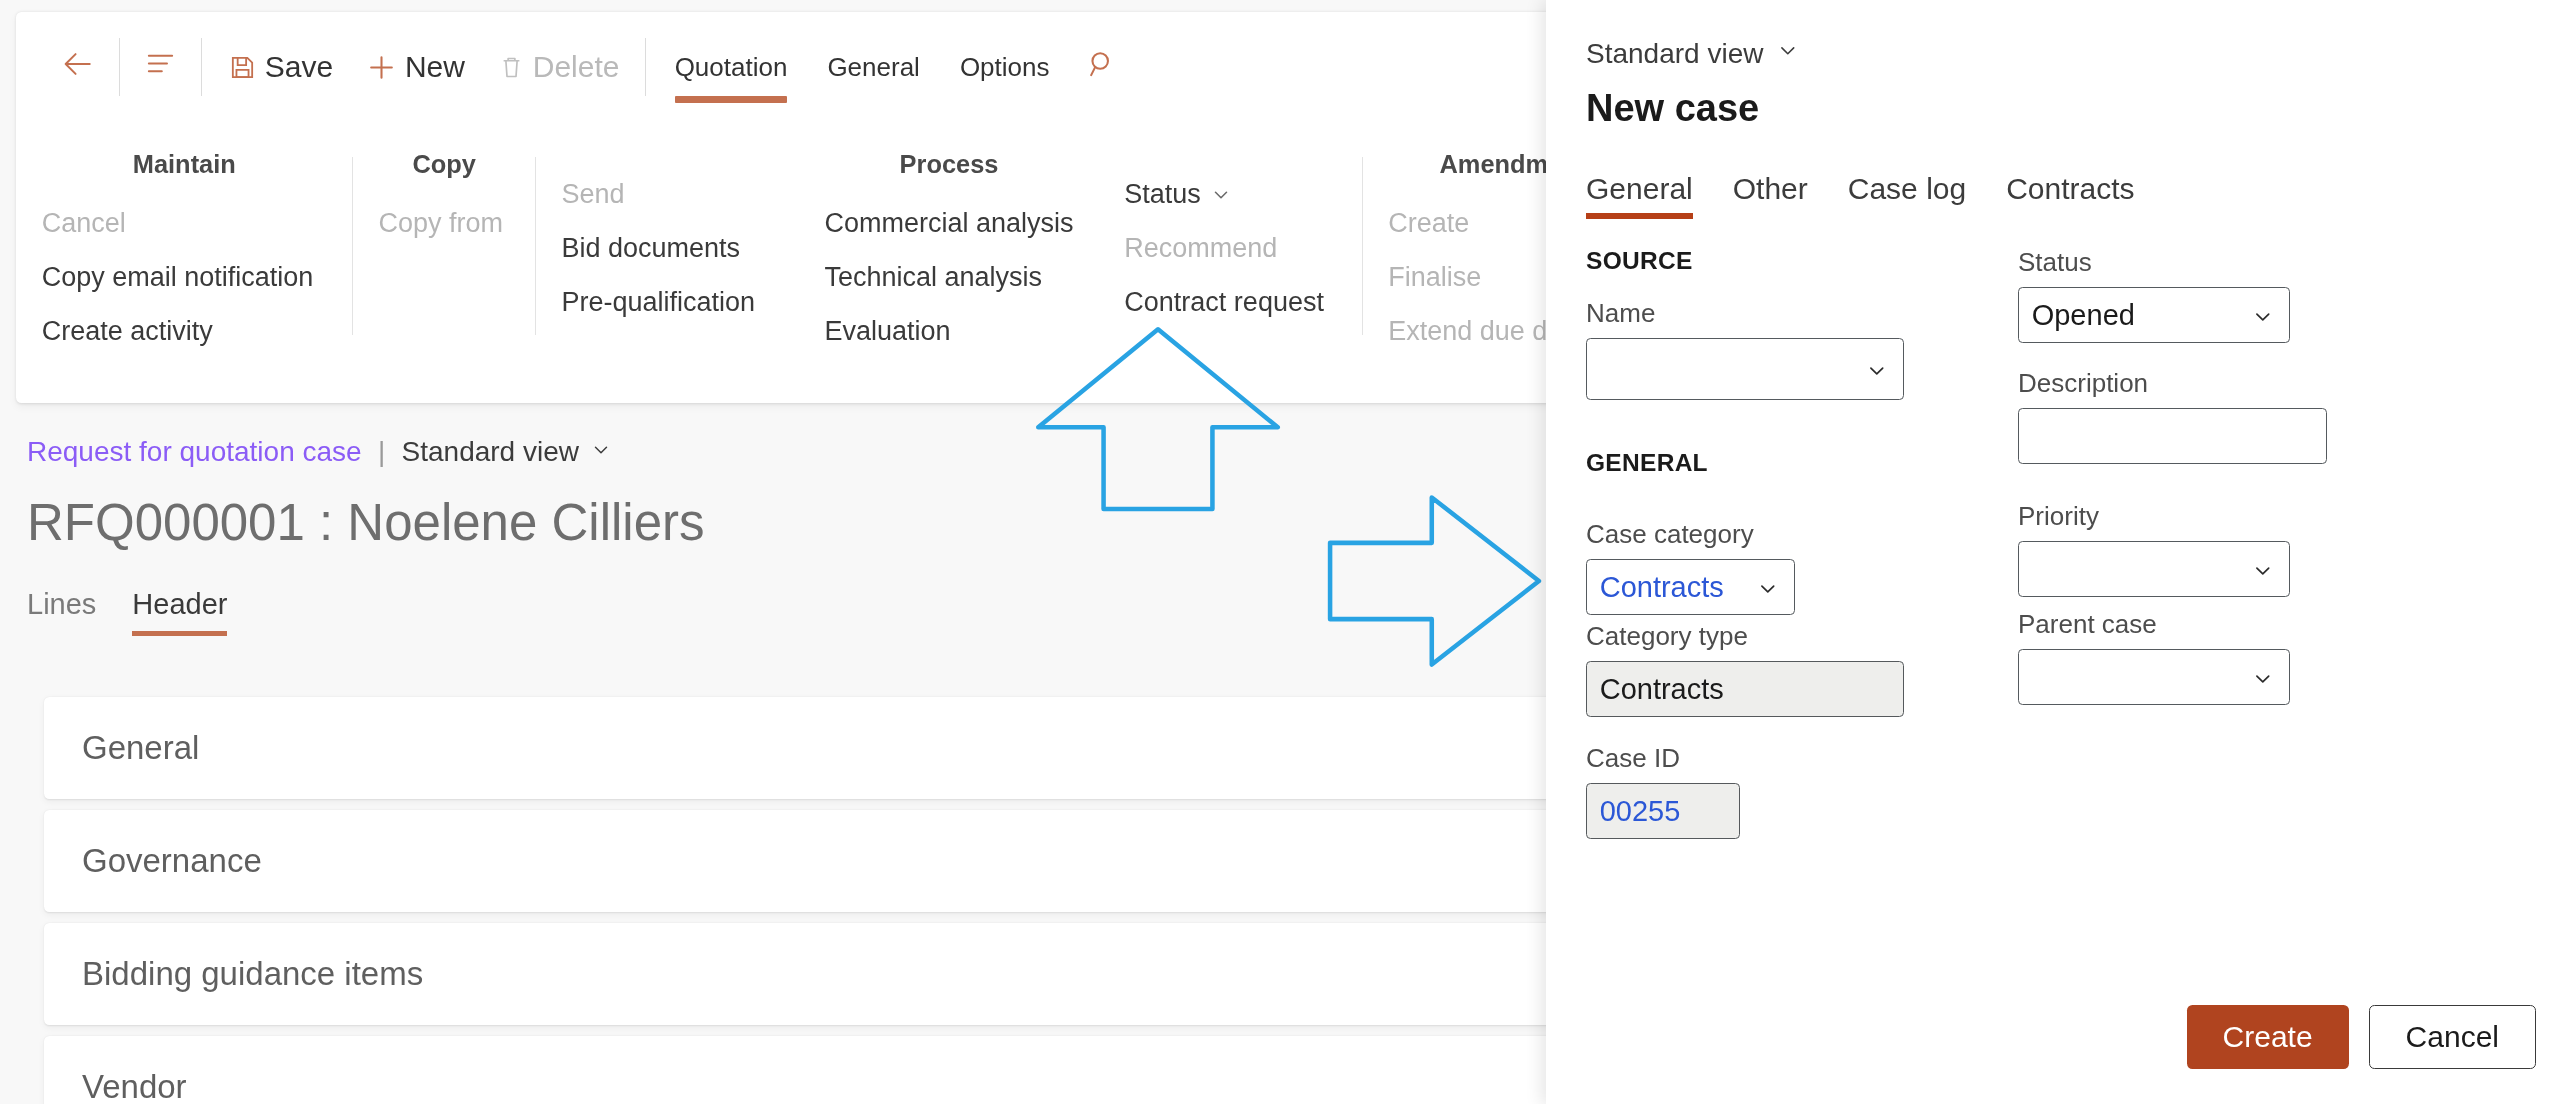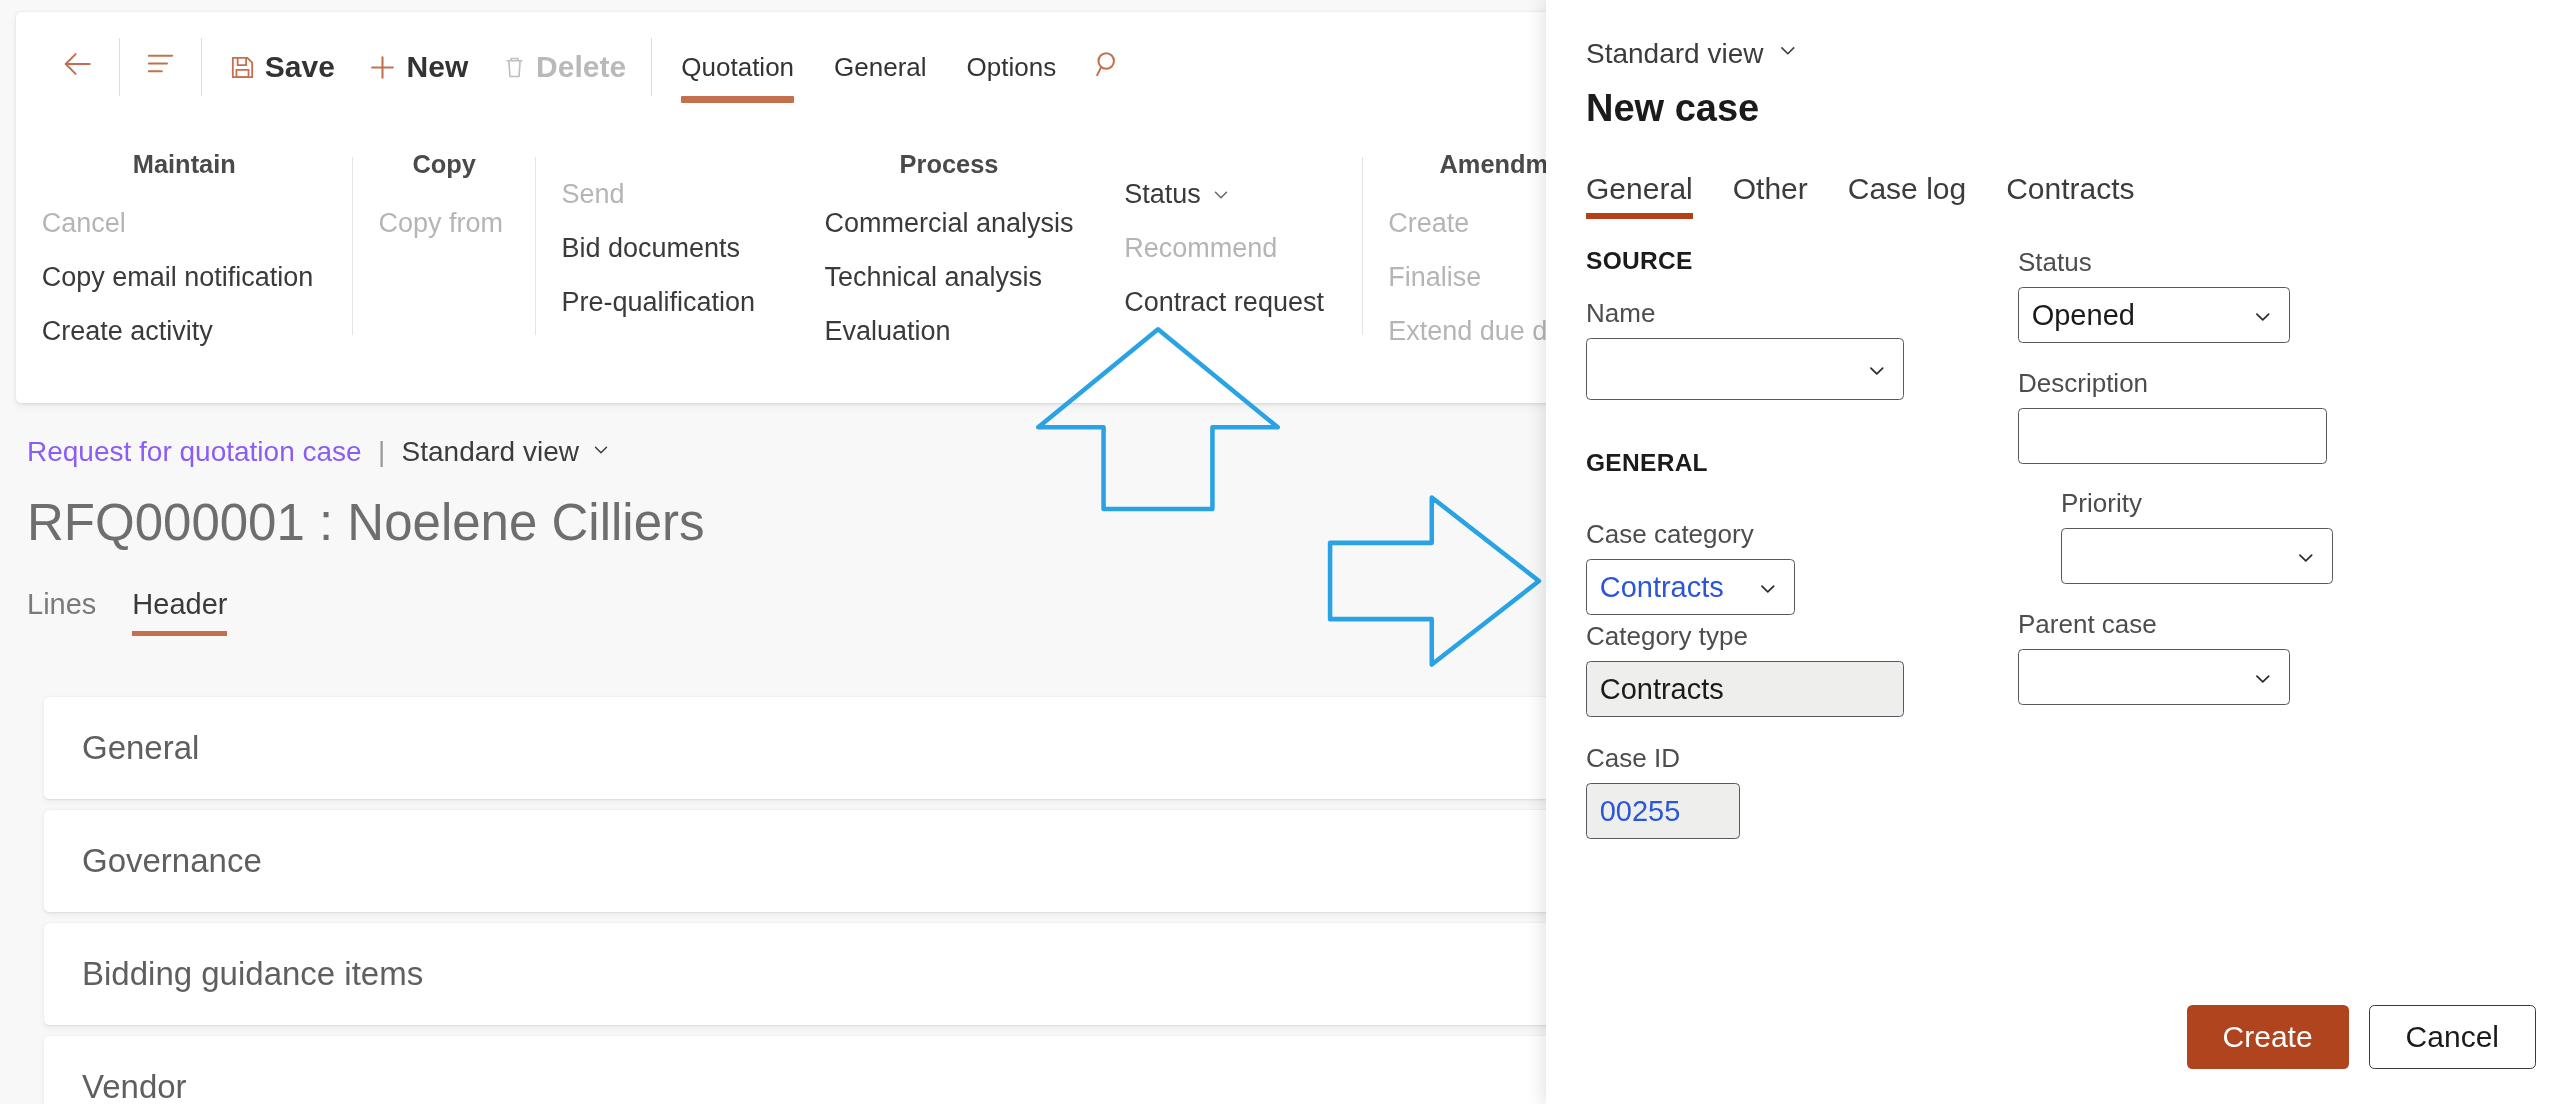--- a/index.html
+++ b/index.html
@@ -24,21 +24,21 @@
     box-shadow: 0 0.9px 2.7px rgba(0,0,0,0.10), 0 3.6px 9px rgba(0,0,0,0.05);
   }
 
   
   .cmdbar { position: absolute; left: 0; top: 0; height: 111px; width: 100%;
             display: flex; align-items: center; padding-left: 27px; }
   .cmd-item { display: flex; align-items: center; height: 111px; position: relative;
               padding: 0 16.3px; font-size: 30px; color: #333333; cursor: pointer; }
   .cmd-icon { display: inline-flex; align-items: center; justify-content: center;
               margin-right: 8.2px; }
-  .cmd-label { line-height: 1; font-weight: bold; }
+  .cmd-label { line-height: 1; }
   .cmd-sep { width: 0.9px; height: 58px; background: #dcdcdc; margin: 0 9px; }
   .cmd-disabled .cmd-label { color: #b9b9b9; }
   .cmd-tab { font-size: 26px; color: #333; padding: 0 20px; height:111px;
              display:flex; align-items:center; cursor:pointer; position: relative;}
   .cmd-tab.active::after {
     content:""; position:absolute; left: 20px; right: 20px; bottom: 20px;
     height: 7.3px; background: #c4704f; border-radius: 0.9px;
   }
   .back-arrow { color: #c4704f; font-size: 36px; line-height: 1; }
 
@@ -410,21 +410,21 @@
         </div>
       </div>
 
       <div class="col-r" style="left:472px; top:121px; width:309px;">
         <div class="fld-label">Description</div>
         <div class="ctl">
           <span></span>
         </div>
       </div>
 
-      <div class="col-r" style="left:472px; top:241px; width:272px;margin-left:43px;">
+      <div class="col-r" style="left:472px; top:254px; width:272px;">
         <div class="fld-label">Priority</div>
         <div class="ctl">
           <span></span>
           <span class="caret">
             <svg width="23.6" height="23.6" viewBox="0 0 24 24" stroke="#2b2b2b" stroke-width="1.7" fill="none">
                 <path d="M6 9l6 6 6-6" stroke-linecap="round" stroke-linejoin="round"></path>
               </svg>
           </span>
         </div>
       </div>

